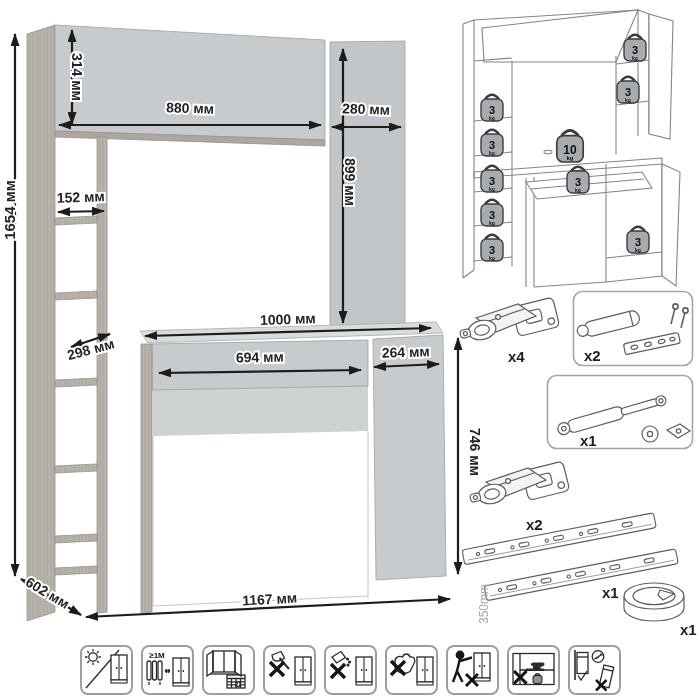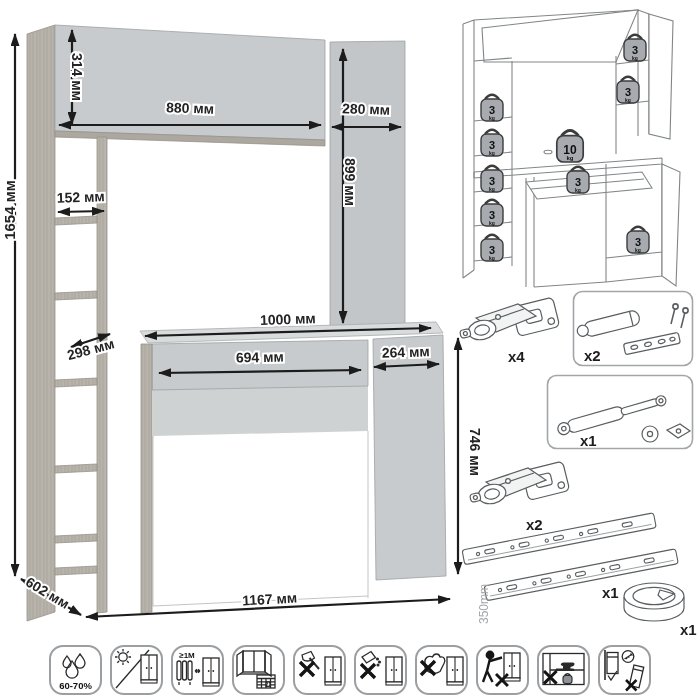--- a/index.html
+++ b/index.html
@@ -24,21 +24,21 @@
   .hw{stroke:#5a5e60;stroke-width:1.2;fill:none;}
   .box{fill:#fff;stroke:#a2a6a8;stroke-width:1.6;}
   .qty{font-weight:bold;font-size:15px;fill:#1d1d1d;}
   .len{font-size:12px;fill:#a3a7aa;text-anchor:middle;}
   .kbv{font-weight:bold;font-size:11px;fill:#101010;text-anchor:middle;}
   .kbu{font-weight:bold;font-size:5px;fill:#101010;text-anchor:middle;}
   
   .icons{position:absolute;left:0;top:645px;width:700px;display:flex;
          justify-content:center;gap:8px;}
   .ic{width:53px;height:50px;box-sizing:border-box;border:2px solid #9b9fa2;
-      border-radius:14px;background:#fff;display:flex;align-items:center;
+      border-radius:8px;background:#fff;display:flex;align-items:center;
       justify-content:center;flex:0 0 auto;}
   .ic svg{position:static;}
   .g{stroke:#2a2a2a;stroke-width:1.3;fill:none;}
   .gf{fill:#2a2a2a;stroke:none;}
   .ict{font-weight:bold;font-size:9.5px;fill:#111;text-anchor:middle;}
   .ictS{font-weight:bold;font-size:7.6px;fill:#111;text-anchor:middle;}
   .ictT{font-weight:bold;font-size:8px;fill:#111;text-anchor:middle;}
   .ict21{font-weight:bold;font-size:4.6px;fill:#222;text-anchor:middle;}
 </style>
 </head>
@@ -299,30 +299,20 @@
       <path d="M12,22 L12,33 A30,13 0 0 0 72,33 L72,22" fill="#fff"></path>
       <ellipse cx="42" cy="21" rx="30" ry="13" fill="#fff"></ellipse>
       <ellipse cx="42" cy="21" rx="21" ry="8.6" fill="#fff"></ellipse>
       <polygon points="48,15 62,19 51,25 46,20" fill="#fff"></polygon>
     </g>
     <text class="qty" x="68" y="60">x1</text>
   </svg>
 
   <div class="icons">
 
-    <div class="ic">
-      <svg width="47" height="44" viewBox="0 0 47 44">
-        <g class="g">
-          <path d="M15,8 C17,11 19,13 19,15.5 a4,4.2 0 1 1 -8,0 C11,13 13,11 15,8 Z"></path>
-          <path d="M28,6 C30.5,9.5 33,12 33,15 a5,5.2 0 1 1 -10,0 C23,12 25.5,9.5 28,6 Z"></path>
-          <path d="M20,13 C23,17.5 26,20.5 26,24 a6,6.2 0 1 1 -12,0 C14,20.5 17,17.5 20,13 Z"></path>
-        </g>
-        <text class="ict" x="23.5" y="41">60-70%</text>
-      </svg>
-    </div>
 
 
     <div class="ic">
       <svg width="47" height="44" viewBox="0 0 47 44">
         <g class="g">
           <circle cx="10" cy="9" r="4.2"></circle>
           <path d="M10,1 v2.5 M10,14.5 v2.5 M2,9 h2.5 M15.5,9 h2.5 M4.3,3.3 l1.8,1.8 M14,13 l1.8,1.8 M15.7,3.3 l-1.8,1.8 M6.1,13 l-1.8,1.8"></path>
         </g>
         <line class="g" x1="3" y1="40" x2="36" y2="2" stroke-width="1.6"></line>
         <use href="#ward" transform="translate(28,7)"></use>

